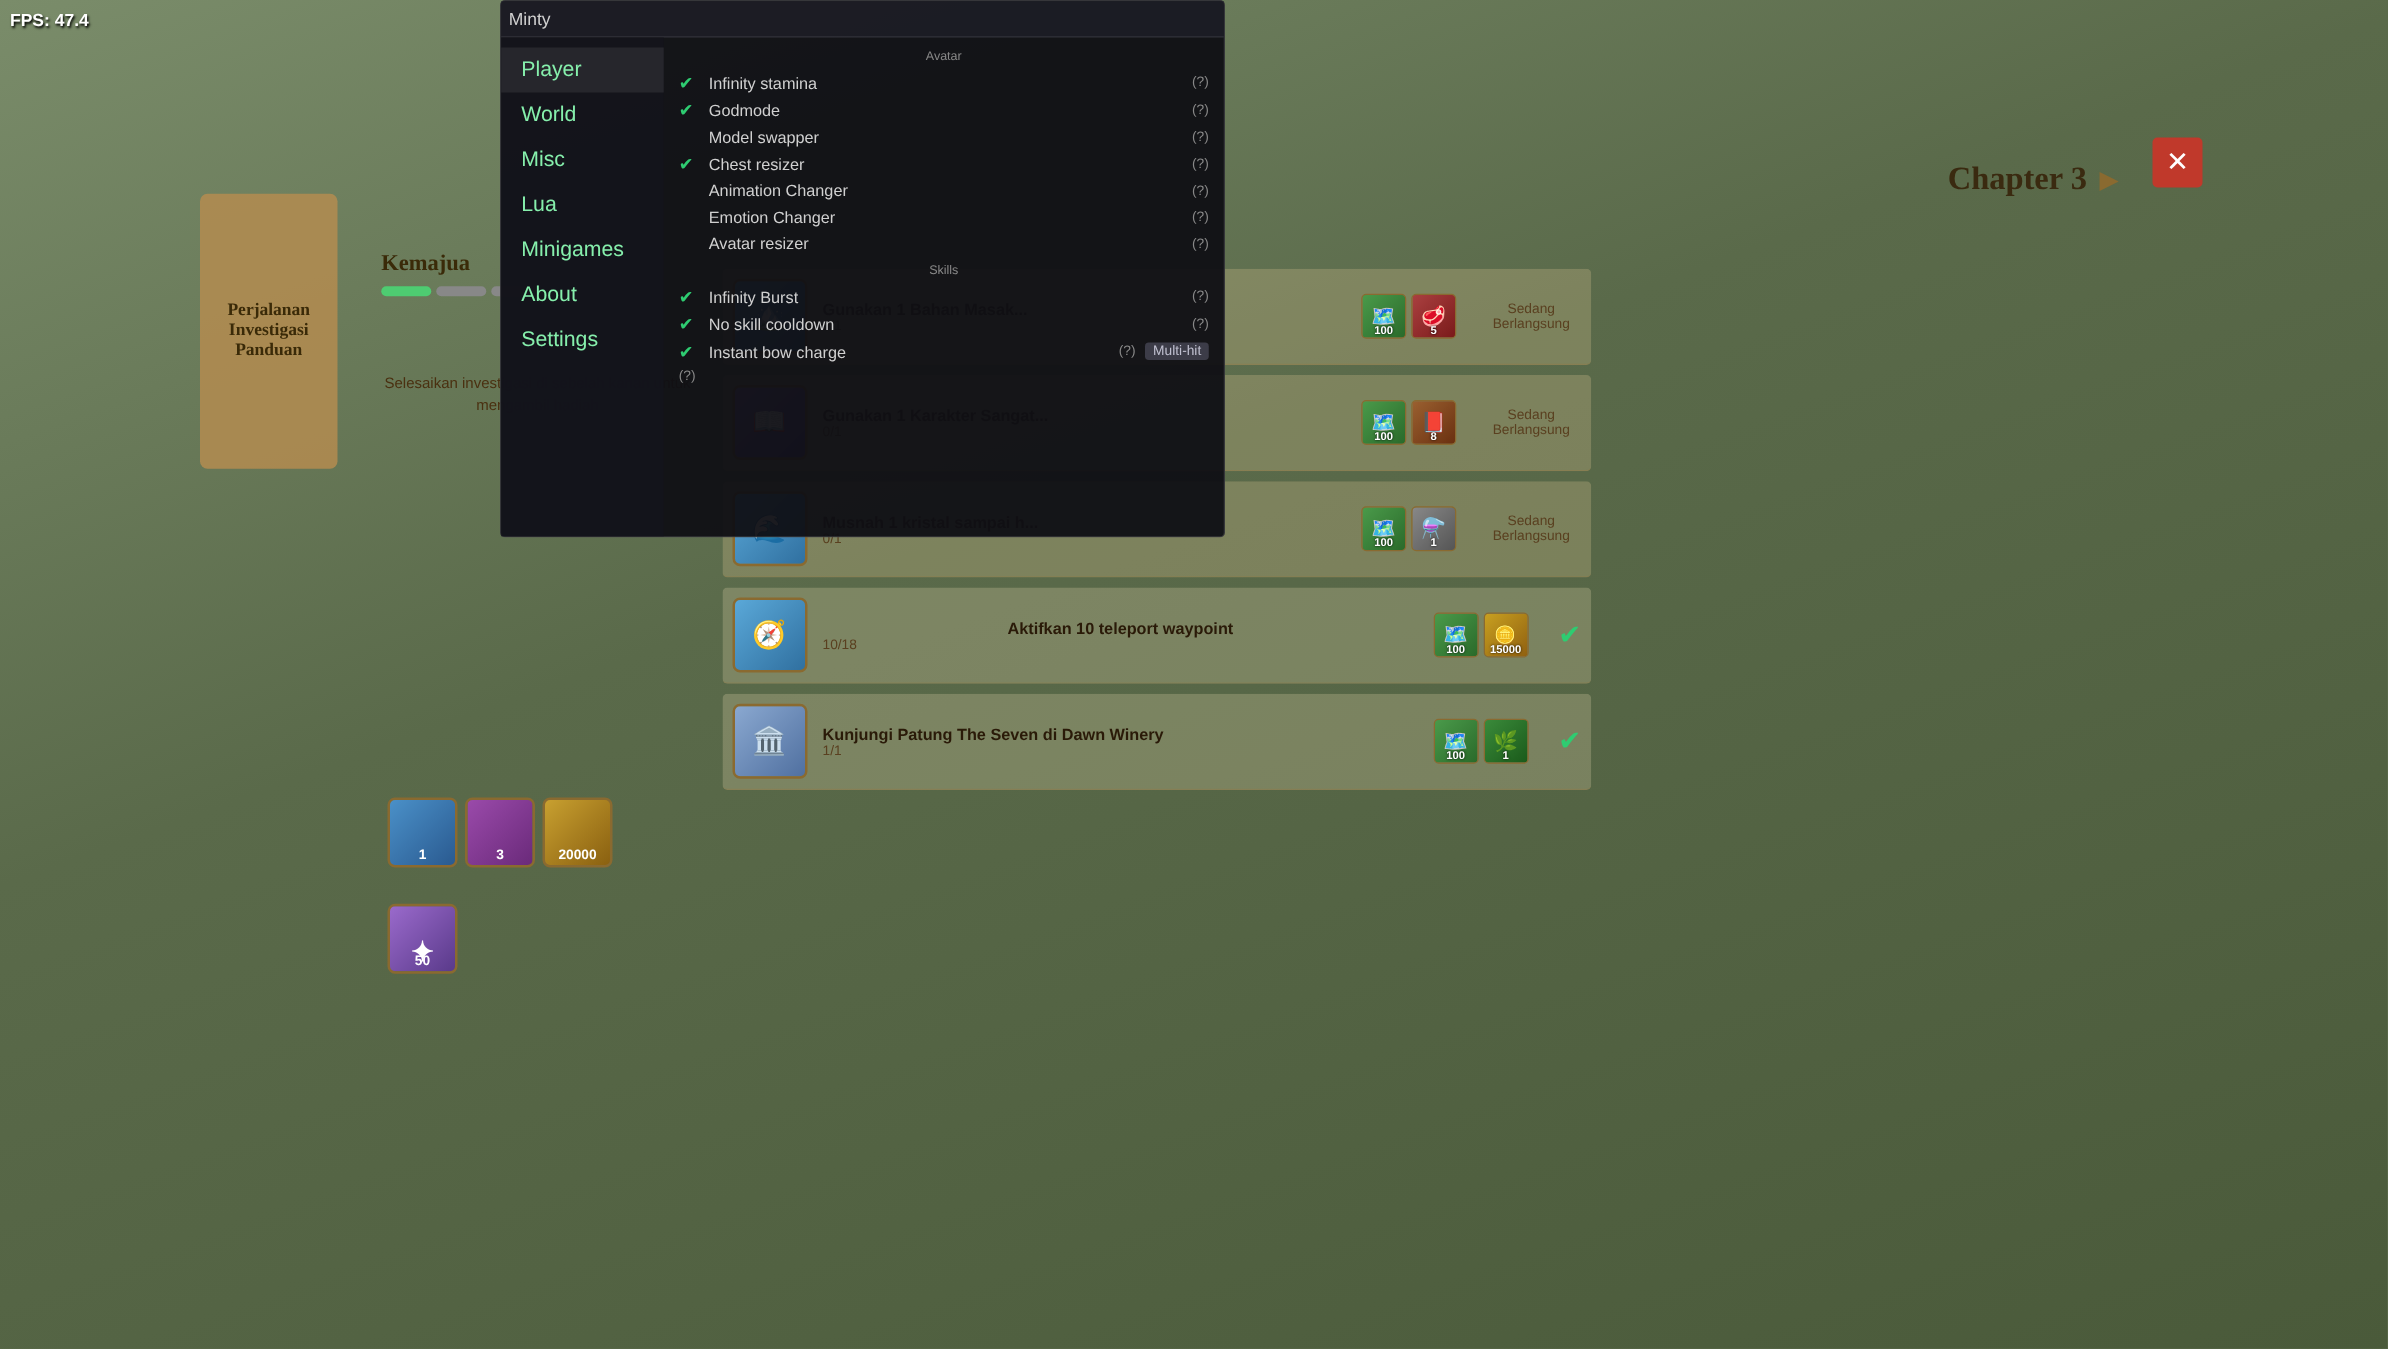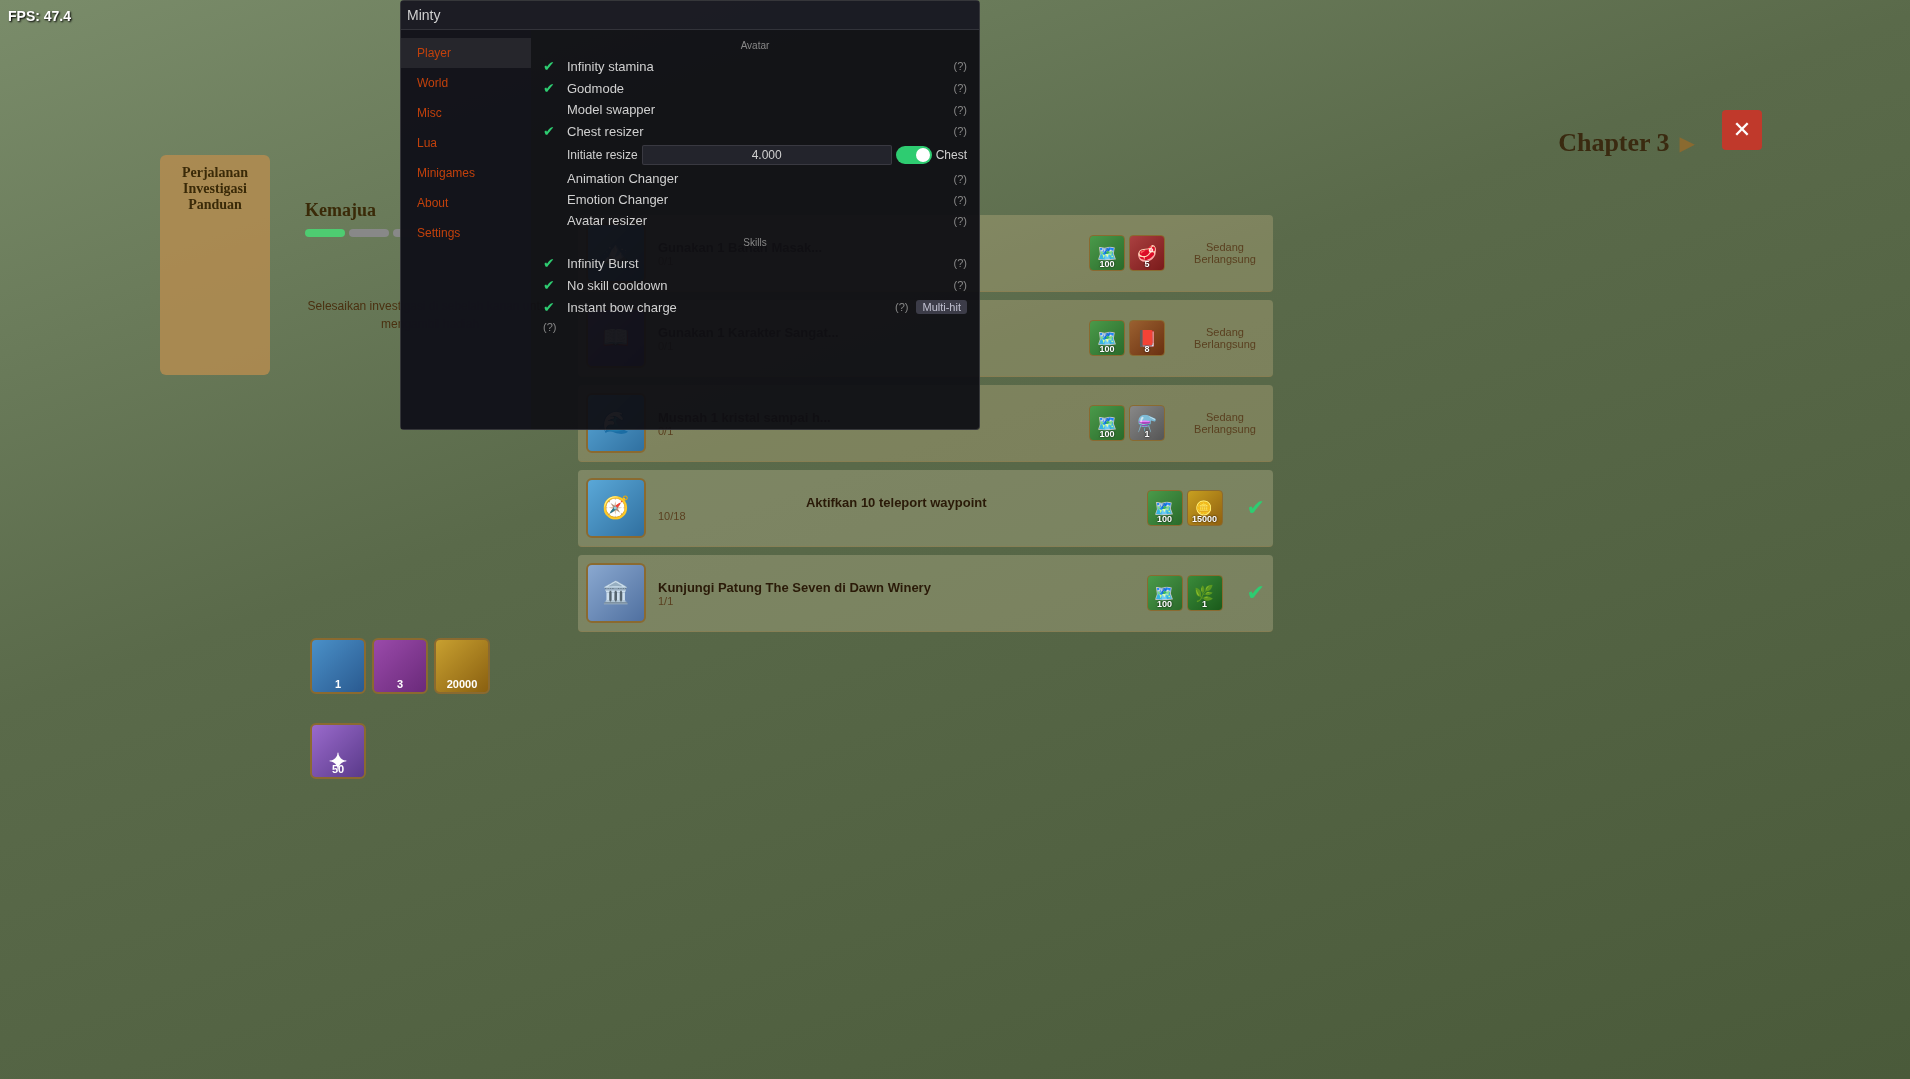--- a/index.html
+++ b/index.html
@@ -131,22 +131,22 @@
     
     .minty-sidebar {
       width: 130px;
       background: rgba(20,20,28,0.9);
       padding: 8px 0;
       display: flex;
       flex-direction: column;
     }
 
     .minty-nav-item {
-      color: #c2410c;
-      font-size: 12px;
+      color: #86efac;
+      font-size: 17px;
       padding: 8px 16px;
       cursor: pointer;
       transition: background 0.15s;
     }
 
     .minty-nav-item:hover, .minty-nav-item.active {
       background: rgba(255,255,255,0.08);
     }
 
     
@@ -267,21 +267,21 @@
       position: absolute;
       left: 160px;
       top: 155px;
       width: 110px;
       height: 220px;
       background: rgba(180,140,80,0.85);
       border-radius: 6px;
       display: flex;
       flex-direction: column;
       align-items: center;
-      justify-content: flex-start;
+      justify-content: center;
       padding: 10px;
     }
 
     .bg-panel-left .panel-label {
       color: #3a2a08;
       font-size: 14px;
       font-weight: bold;
       font-family: Georgia, serif;
     }
 
@@ -498,30 +498,20 @@
         <span class="item-name">Model swapper</span>
         <span class="help">(?)</span>
       </div>
 
       <div class="minty-item">
         <span class="check">✔</span>
         <span class="item-name">Chest resizer</span>
         <span class="help">(?)</span>
       </div>
 
-      <div class="resize-row">
-        <span>Initiate resize</span>
-        <input class="resize-input" type="text" value="4.000" style="">
-        <div class="minty-item" style="padding:0;gap:4px;">
-          <div class="toggle">
-            <div class="toggle-knob"></div>
-          </div>
-          <span style="color:#d0d0d0;font-size:12px;">Chest</span>
-        </div>
-      </div>
 
       <div class="minty-item">
         <span class="no-check"> </span>
         <span class="item-name">Animation Changer</span>
         <span class="help">(?)</span>
       </div>
 
       <div class="minty-item">
         <span class="no-check"> </span>
         <span class="item-name">Emotion Changer</span>

